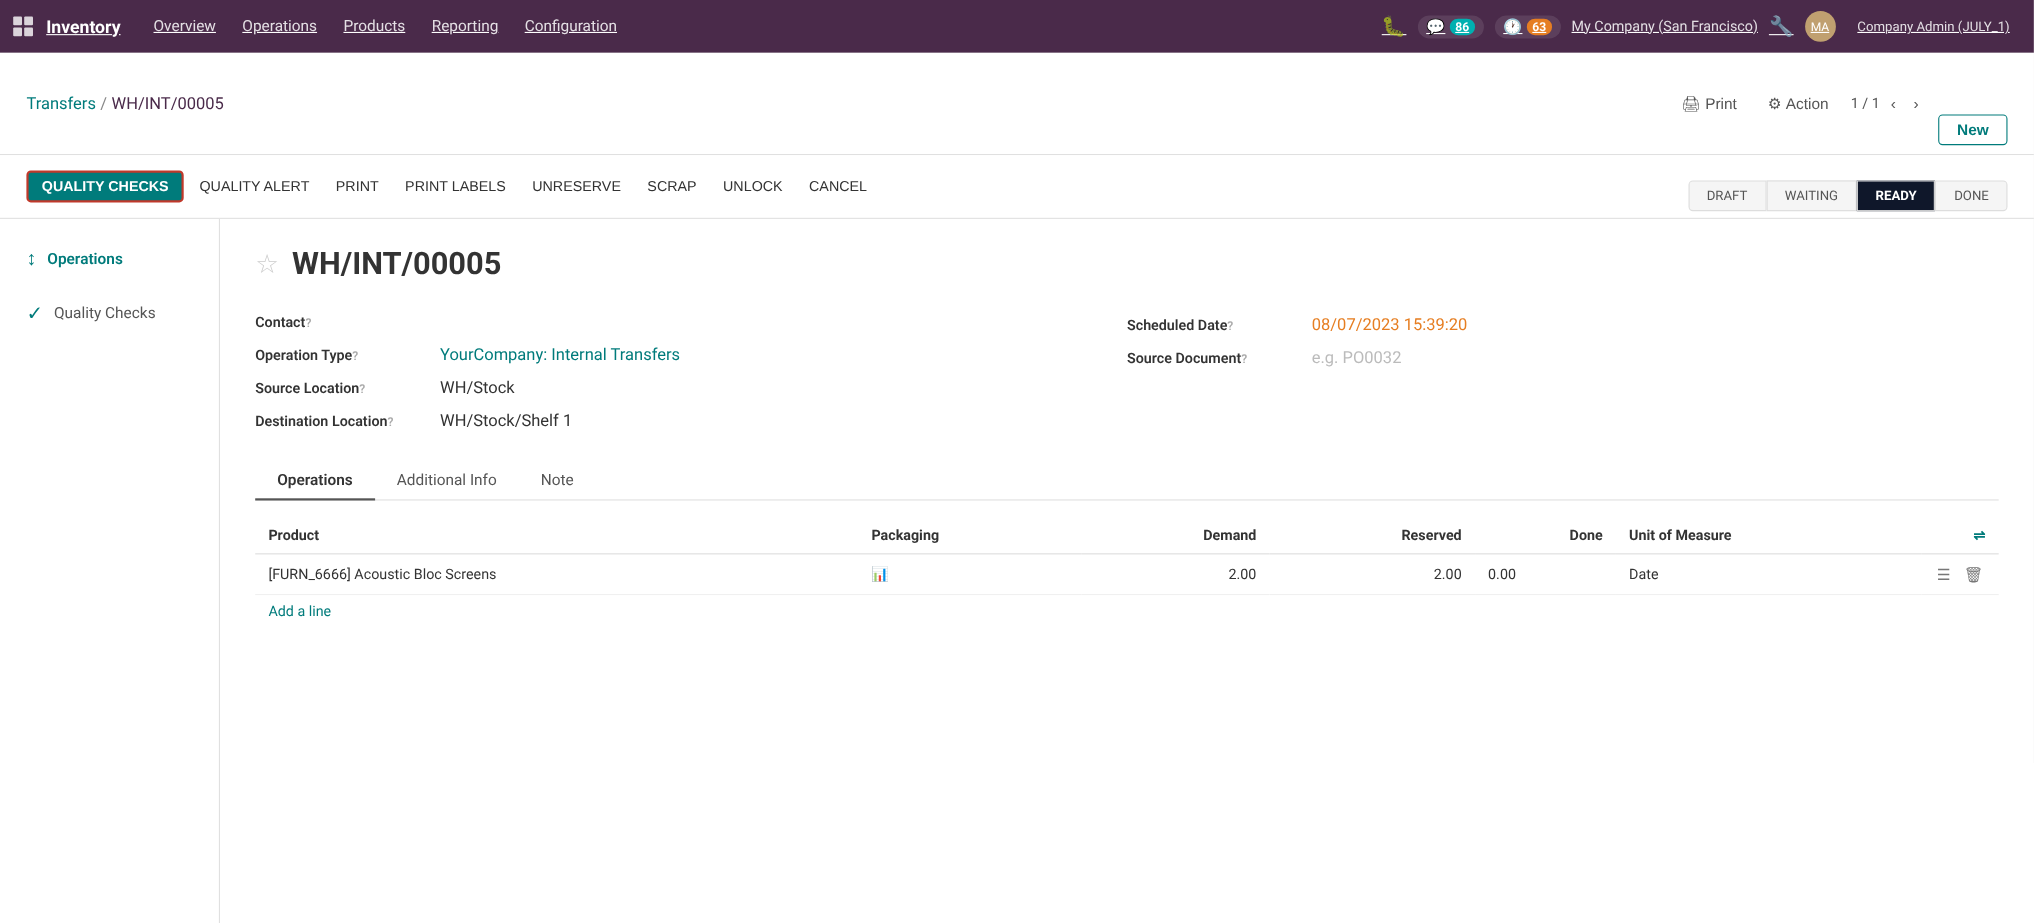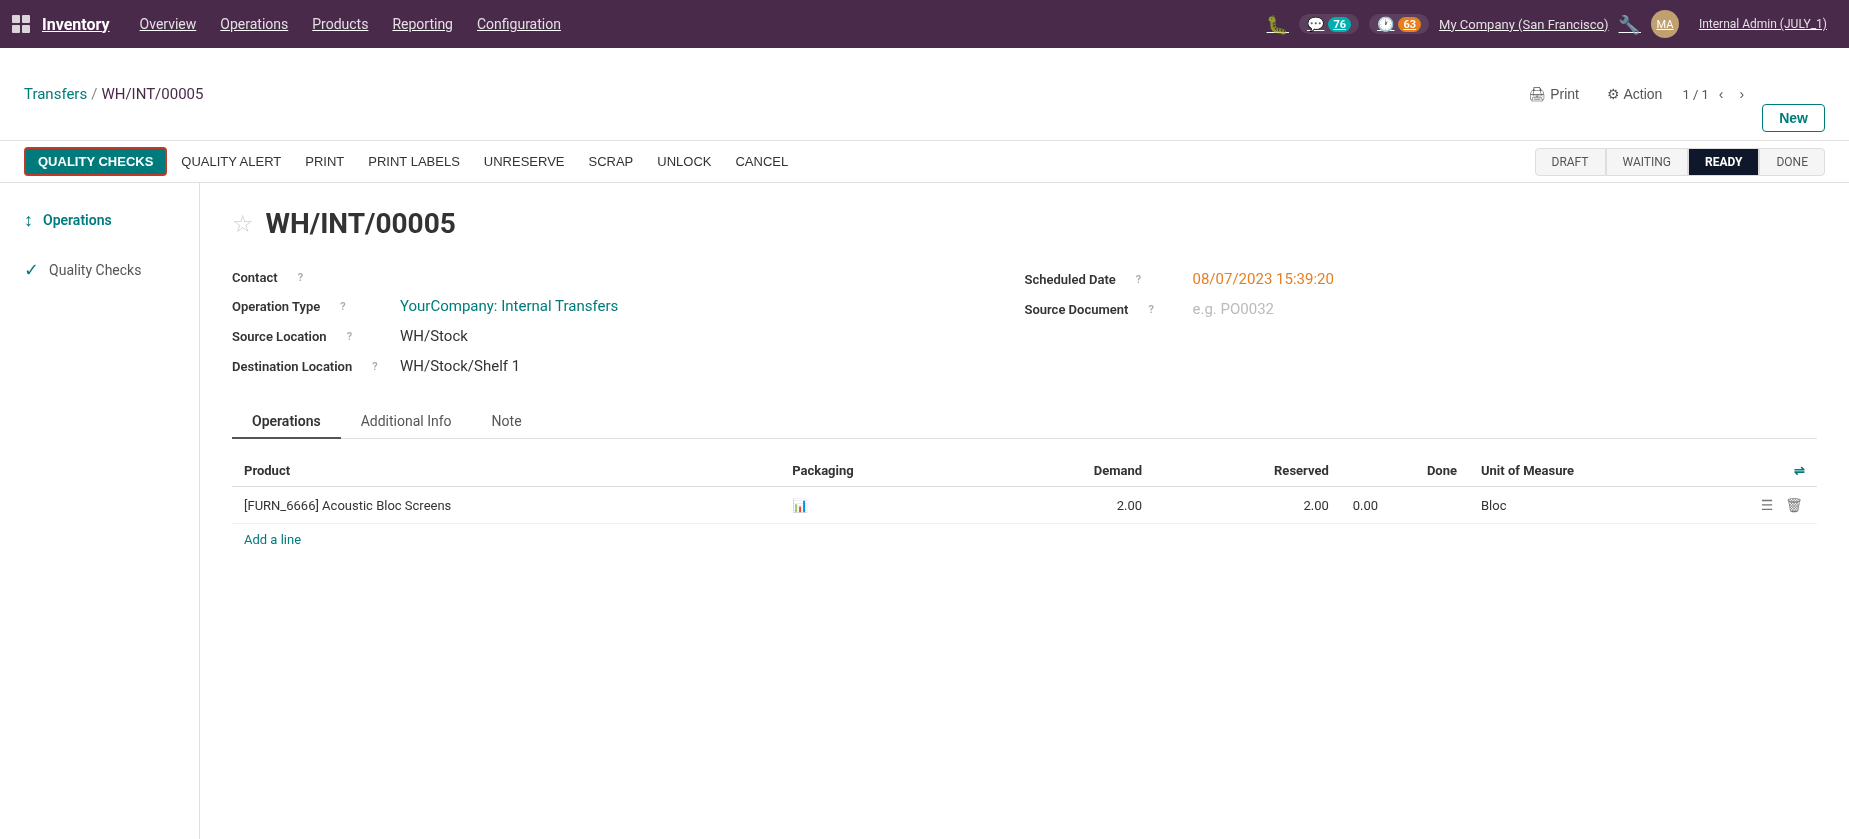--- a/index.html
+++ b/index.html
@@ -61,21 +61,21 @@
       background: #fff; border-bottom: 1px solid #e0e0e0; padding: 6px 24px; display: flex; align-items: center; gap: 4px;
     }
     .action-btn {
       background: none; border: none; cursor: pointer; color: #333; font-size: 13px; font-weight: 500; padding: 5px 10px; border-radius: 4px;
     }
     .action-btn-primary {
       background: #007b7b; color: #fff; border: 2px solid #c0392b; padding: 5px 12px; border-radius: 4px; font-weight: 700; font-size: 13px; cursor: pointer;
     }
     .status-bar { margin-left: auto; display: flex; align-items: center; gap: 0; }
     .status-step {
-      padding: 6px 16px; font-size: 12px; color: #aaa; background: #f5f5f5; border: 1px solid #ddd; position: relative;
+      padding: 6px 16px; font-size: 12px; color: #aaa; background: #f5f5f5; border: 1px solid #ddd; position: relative; margin-top: 17px;
     }
     .status-step.active { background: #0f172a; color: #fff; font-weight: 700; }
     .status-step.done-step { color: #555; }
 
     
     .content-area {
       display: flex; height: calc(100vh - 145px); overflow: hidden;
     }
     .side-panel {
       width: 200px; background: #fff; border-right: 1px solid #e0e0e0; padding: 16px 12px; display: flex; flex-direction: column; gap: 8px;
@@ -96,21 +96,21 @@
     .star-icon { font-size: 24px; color: #ccc; cursor: pointer; }
     .record-id { font-size: 28px; font-weight: 700; color: #333; }
 
     .form-grid {
       display: grid; grid-template-columns: 1fr 1fr; gap: 0; margin-bottom: 24px;
     }
     .form-row {
       display: flex; align-items: baseline; padding: 6px 0; gap: 8px;
     }
     .form-label {
-      font-weight: 600; color: #333; min-width: 160px; font-size: 13px; display: flex; align-items: center; gap: 20px;
+      font-weight: 600; color: #333; min-width: 160px; font-size: 13px; display: flex; align-items: center; gap: 0;
     }
     .form-label .help { color: #aaa; font-size: 11px; cursor: help; }
     .form-value { color: #333; font-size: 15px; }
     .form-value.link { color: #007b7b; text-decoration: none; cursor: pointer; }
     .form-value.orange { color: #e67e22; }
     .form-value.placeholder { color: #bbb; }
 
     
     .record-tabs {
       border-bottom: 1px solid #e0e0e0; margin-bottom: 16px; display: flex; gap: 0;
@@ -149,30 +149,30 @@
   <span class="topnav-app">Inventory</span>
   <span class="topnav-item">Overview</span>
   <span class="topnav-item">Operations</span>
   <span class="topnav-item">Products</span>
   <span class="topnav-item">Reporting</span>
   <span class="topnav-item">Configuration</span>
   <div class="topnav-right">
     <span class="topnav-icon">🐛</span>
     <div class="badge-btn">
       <span>💬</span>
-      <span class="badge badge-teal">76</span>
+      <span class="badge badge-teal">86</span>
     </div>
     <div class="badge-btn">
       <span>🕐</span>
       <span class="badge badge-orange">63</span>
     </div>
     <span class="company-name">My Company (San Francisco)</span>
     <span class="topnav-icon">🔧</span>
     <div class="avatar">MA</div>
-    <span class="topnav-item" style="font-size:12px">Internal Admin (JULY_1)</span>
+    <span class="topnav-item" style="font-size:12px">Company Admin (JULY_1)</span>
   </div>
 </nav>
 
 <div class="page-header">
   <div class="breadcrumb">
     <a>Transfers</a>
     <span class="breadcrumb-sep">/</span>
     <span>WH/INT/00005</span>
   </div>
   <div class="header-right">
@@ -311,21 +311,21 @@
       </thead>
       <tbody>
         <tr>
           <td>[FURN_6666] Acoustic Bloc Screens</td>
           <td>
             <span class="chart-icon">📊</span>
           </td>
           <td style="text-align:right;">2.00</td>
           <td style="text-align:right;">2.00</td>
           <td style="">0.00</td>
-          <td>Bloc</td>
+          <td>Date</td>
           <td>
             <div class="row-actions">
               <button class="row-action-btn">☰</button>
               <button class="row-action-btn">🗑</button>
             </div>
           </td>
         </tr>
       </tbody>
     </table>
 

